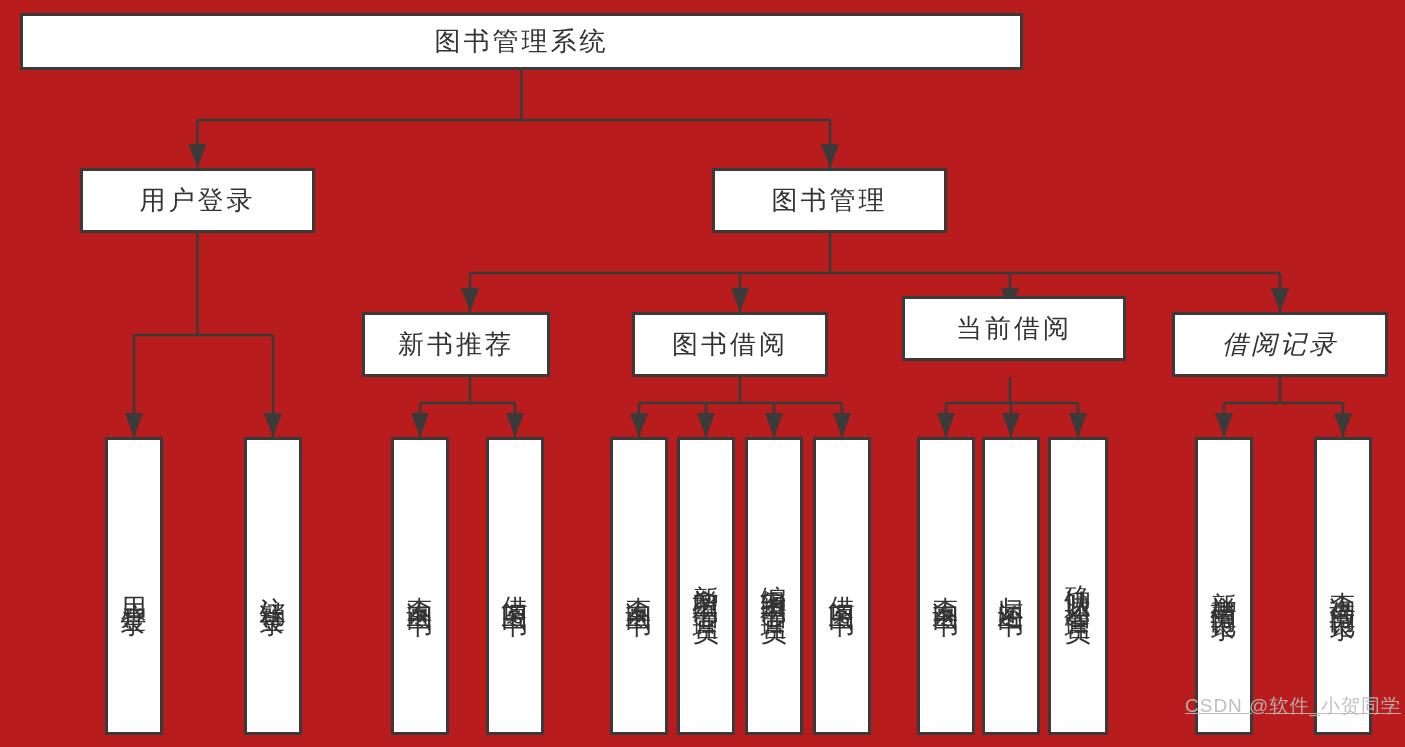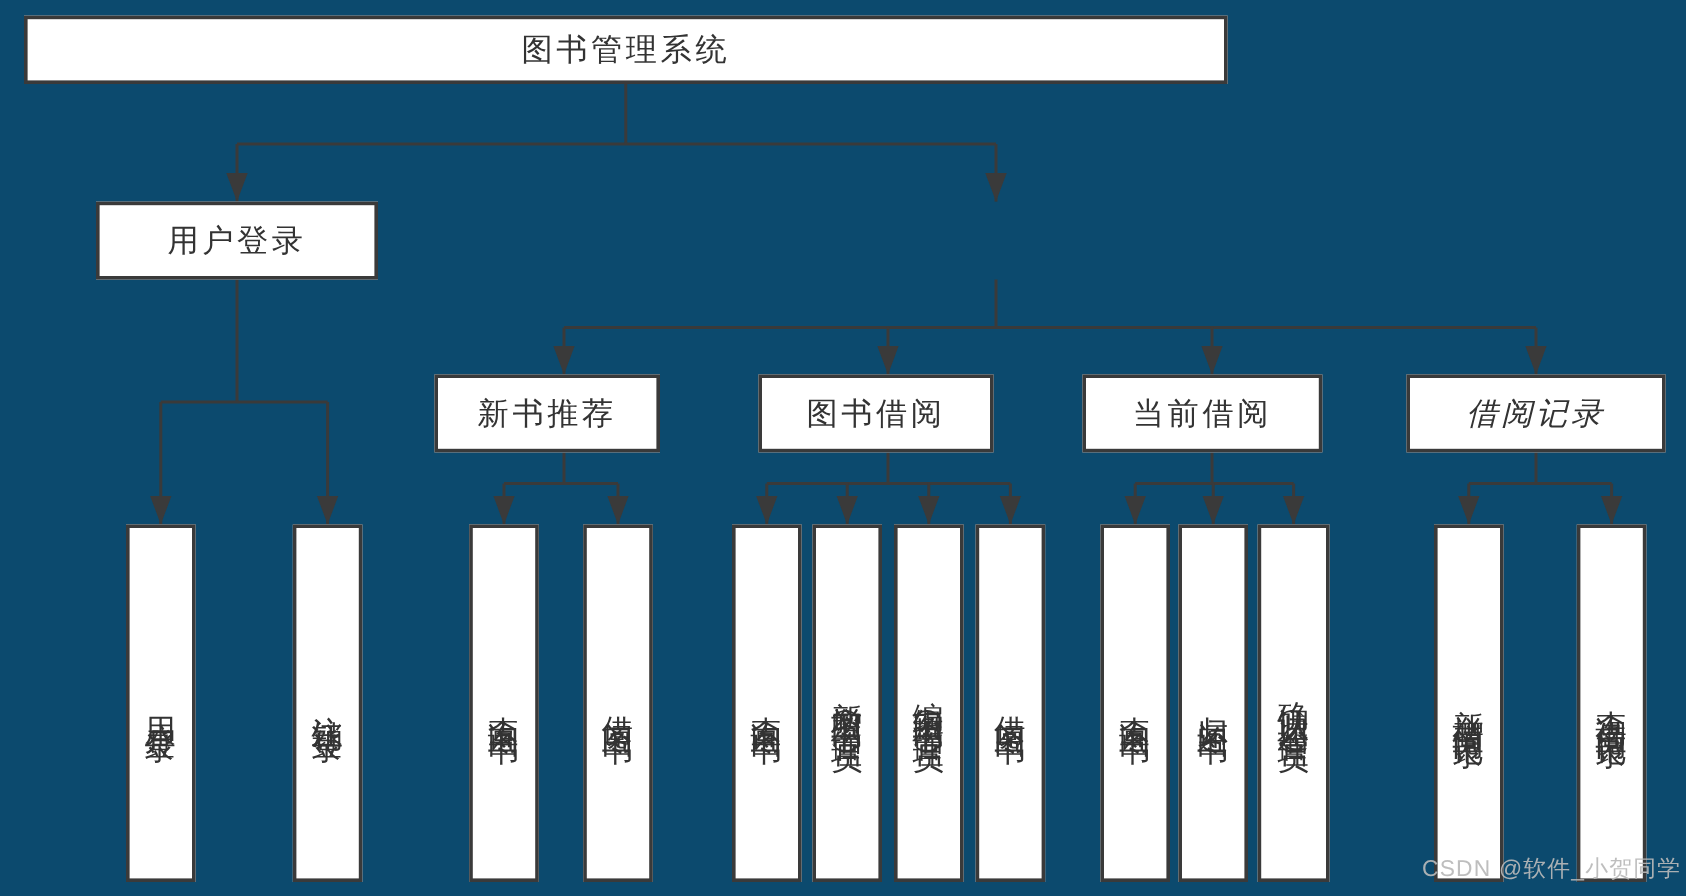--- a/index.html
+++ b/index.html
@@ -1,19 +1,19 @@
 <!DOCTYPE html>
 <html><head>
 <meta charset="utf-8">
 <style>
   html,body{margin:0;padding:0;background:#ffffff;}
   .stage{
     position:relative;
     width:1405px;height:747px;
-    background:#0c4a6e;
+    background:#b91c1c;
     font-family:"Liberation Sans","DejaVu Sans",sans-serif;
     overflow:hidden;
   }
   .connectors{position:absolute;left:0;top:0;width:1405px;height:747px;}
   .connectors path{stroke:#3a3a3a;stroke-width:2.5;fill:none;}
   .connectors polygon{fill:#3a3a3a;}
   .node{
     position:absolute;
     box-sizing:border-box;
     border:3px solid #3a3a3a;
@@ -34,28 +34,29 @@
     letter-spacing:5px;
     color:#333333;
     line-height:1;
     white-space:nowrap;
   }
   .lvl1{left:20px;top:13px;width:1003px;height:57px;}
   .lvl2,.lvl3{height:65px;}
   .leaf{top:437px;width:58px;height:298px;}
   .watermark{
     position:absolute;
-    left:1185px;top:711px;
+    left:1185px;top:693px;
     width:212px;
     text-align:right;
     font-size:19px;
     letter-spacing:1px;
     color:rgba(184,184,184,0.92);
     white-space:nowrap;
     z-index:5;
+    text-decoration:underline;
   }
 </style>
 </head>
 <body>
 
 <div class="stage">
 
   <svg class="connectors" viewBox="0 0 1405 747" xmlns="http://www.w3.org/2000/svg">
     <defs>
       <marker id="arrow" markerUnits="userSpaceOnUse" markerWidth="26" markerHeight="20" refX="24" refY="10" orient="auto">
@@ -86,28 +87,31 @@
     <path marker-end="url(#arrow)" d="M1343 403 V437"></path>
   </svg>
 
   <div class="node lvl1">
     <span class="hlabel">图书管理系统</span>
   </div>
 
   <div class="node lvl2" style="left:80px;top:168px;width:235px;">
     <span class="hlabel">用户登录</span>
   </div>
+  <div class="node lvl2" style="left:712px;top:168px;width:235px;">
+    <span class="hlabel">图书管理</span>
+  </div>
 
   <div class="node lvl3" style="left:362px;top:312px;width:188px;">
     <span class="hlabel">新书推荐</span>
   </div>
   <div class="node lvl3" style="left:632px;top:312px;width:196px;">
     <span class="hlabel">图书借阅</span>
   </div>
-  <div class="node lvl3" style="left:902px;top:312px;width:200px;font-family:Liberation Serif, serif;">
+  <div class="node lvl3" style="left:902px;top:296px;width:224px;font-family:Liberation Serif, serif;">
     <span class="hlabel">当前借阅</span>
   </div>
   <div class="node lvl3" style="left:1172px;top:312px;width:216px;font-style:italic;">
     <span class="hlabel">借阅记录</span>
   </div>
 
   <div class="node leaf" style="left:105px;">
     <span class="vtext">用户登录</span>
   </div>
   <div class="node leaf" style="left:244px;">

